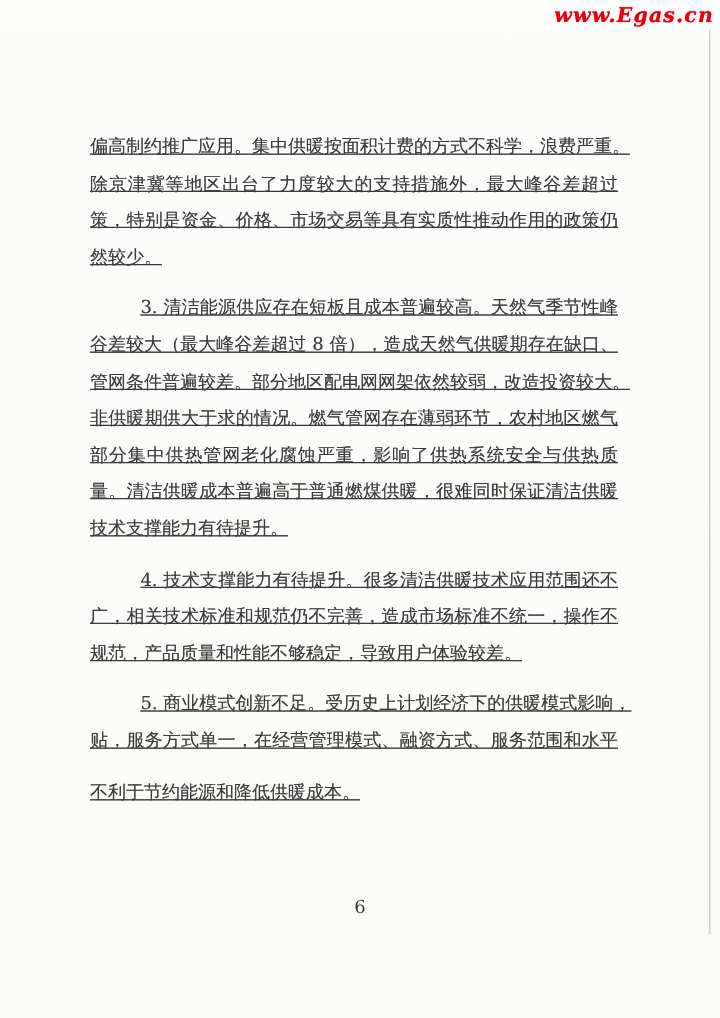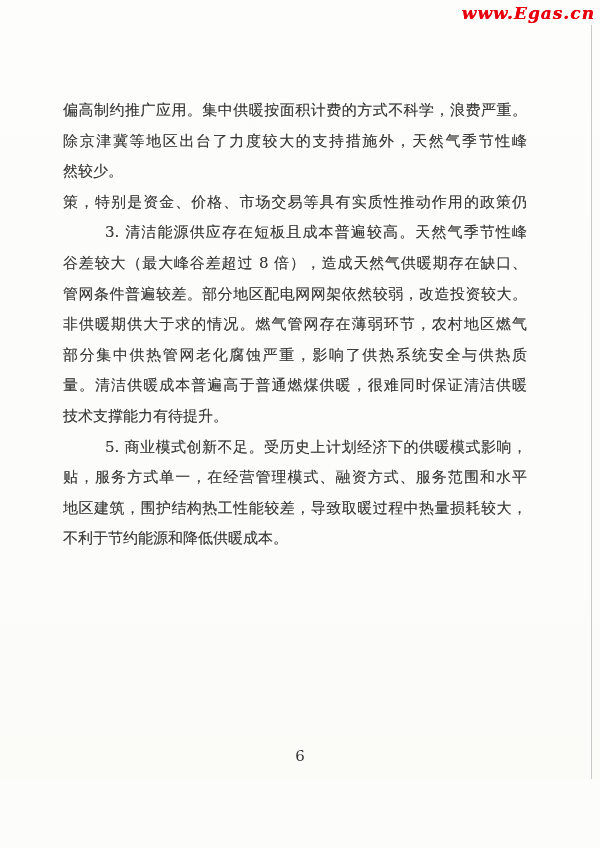--- a/index.html
+++ b/index.html
@@ -28,21 +28,21 @@
   }
   .scan-edge-line{
     position:absolute;left:591px;top:25px;bottom:0;width:1px;
     background:var(--scan-line);
   }
   .doc-body{
     position:absolute;left:63px;top:95px;width:464px;
     color:var(--ink);
     font-size:15px;
   }
-  .paragraph{margin:0;padding:0;}
+  .paragraph{margin:12px;padding:0;text-decoration:underline;}
   .line{
     line-height:30.6px;
     height:30.6px;
     text-align:justify;
     text-align-last:justify;
     white-space:nowrap;
     overflow:visible;
     text-shadow:0 0 0.4px rgba(60,60,60,0.55);
   }
   .line.last{text-align-last:left;}
@@ -58,37 +58,41 @@
 <body>
 
 <div class="page">
   <div class="watermark">www.Egas.cn</div>
 
   <div class="scan-edge-line"></div>
 
   <div class="doc-body">
       <div class="paragraph">
         <div class="line">偏高制约推广应用。集中供暖按面积计费的方式不科学，浪费严重。</div>
-        <div class="line">除京津冀等地区出台了力度较大的支持措施外，天然气季节性峰</div>
+        <div class="line">除京津冀等地区出台了力度较大的支持措施外，最大峰谷差超过</div>
+        <div class="line">策，特别是资金、价格、市场交易等具有实质性推动作用的政策仍</div>
         <div class="line last">然较少。</div>
-        <div class="line">策，特别是资金、价格、市场交易等具有实质性推动作用的政策仍</div>
       </div>
       <div class="paragraph">
         <div class="line indent">3. 清洁能源供应存在短板且成本普遍较高。天然气季节性峰</div>
         <div class="line">谷差较大（最大峰谷差超过 8 倍），造成天然气供暖期存在缺口、</div>
         <div class="line">管网条件普遍较差。部分地区配电网网架依然较弱，改造投资较大。</div>
         <div class="line">非供暖期供大于求的情况。燃气管网存在薄弱环节，农村地区燃气</div>
         <div class="line">部分集中供热管网老化腐蚀严重，影响了供热系统安全与供热质</div>
         <div class="line">量。清洁供暖成本普遍高于普通燃煤供暖，很难同时保证清洁供暖</div>
         <div class="line last">技术支撑能力有待提升。</div>
       </div>
       <div class="paragraph">
+        <div class="line indent">4. 技术支撑能力有待提升。很多清洁供暖技术应用范围还不</div>
+        <div class="line">广，相关技术标准和规范仍不完善，造成市场标准不统一，操作不</div>
+        <div class="line last">规范，产品质量和性能不够稳定，导致用户体验较差。</div>
+      </div>
+      <div class="paragraph">
         <div class="line indent">5. 商业模式创新不足。受历史上计划经济下的供暖模式影响，</div>
         <div class="line">贴，服务方式单一，在经营管理模式、融资方式、服务范围和水平</div>
       </div>
       <div class="paragraph">
-        <div class="line">地区建筑，围护结构热工性能较差，导致取暖过程中热量损耗较大，</div>
         <div class="line last">不利于节约能源和降低供暖成本。</div>
       </div>
     </div>
 
   <div class="page-number">6</div>
 </div>
 
 </body></html>

